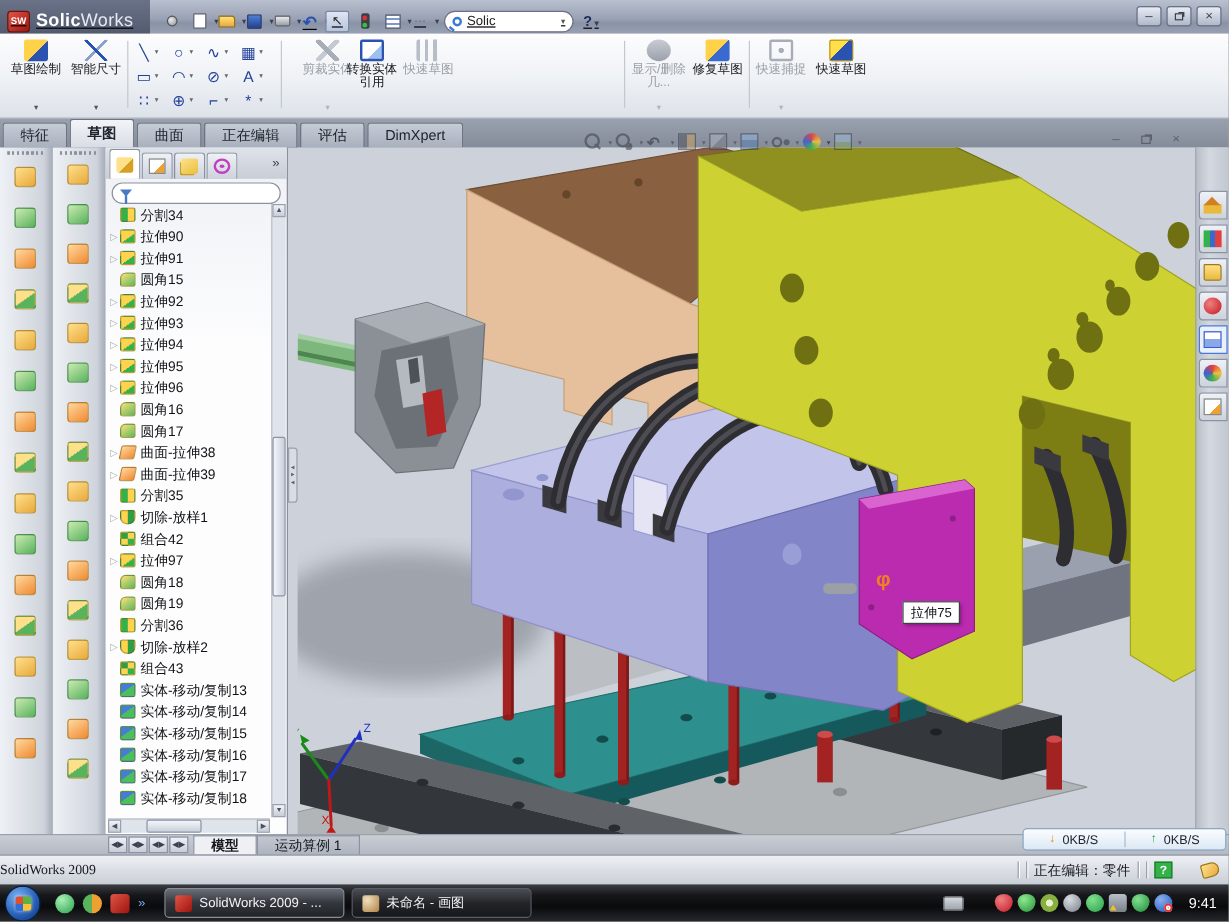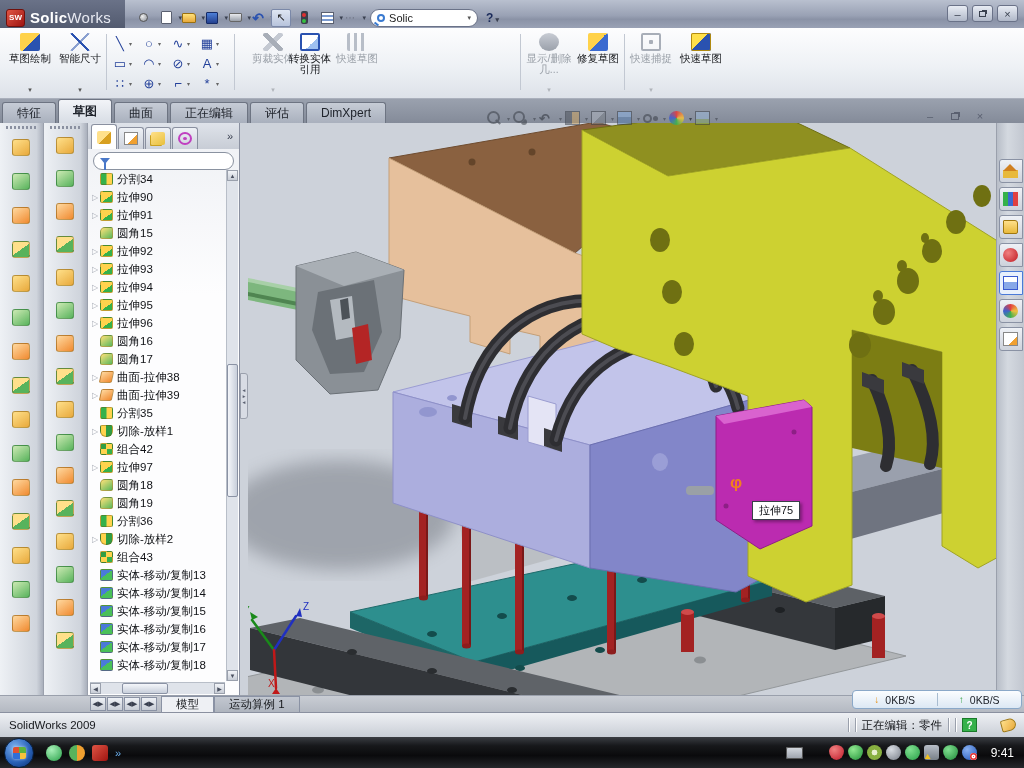--- a/index.html
+++ b/index.html
@@ -2,21 +2,21 @@
 <html><head>
 <meta charset="utf-8">
 <style>
   html,body{margin:0;padding:0;background:#444;}
   *{box-sizing:border-box;font-family:"Liberation Sans",sans-serif;}
   .screen{position:relative;width:1024px;height:768px;overflow:hidden;background:#cdd2da;}
 
   
   .titlebar{position:absolute;left:0;top:0;width:1024px;height:36px;
     background:linear-gradient(180deg,#b9c0cf 0%,#99a1b4 45%,#8a92a6 55%,#a5adc0 100%);
-    display:flex;align-items:center;border-bottom:1px solid #5f6678;}
+    display:flex;align-items:center;border-bottom:1px solid #5f6678;text-decoration:underline;}
   .logo{display:flex;align-items:center;gap:5px;padding:0 14px 0 6px;height:100%;
     background:linear-gradient(180deg,#6a7288,#4d5569);}
   .logo-badge{width:19px;height:18px;border-radius:3px;background:linear-gradient(135deg,#e05545,#9e1410);
     color:#fff;font-size:8px;font-weight:bold;display:flex;align-items:center;justify-content:center;
     border:1px solid #70100c;}
   .logo-text{font-size:15px;color:#fff;letter-spacing:.3px;}
   .logo-text b{font-weight:bold}.logo-text span{font-weight:normal;color:#e8eaf2;}
   .menus{display:flex;gap:2px;margin-left:10px;}
   .menus .mi{font-size:12px;color:#101216;padding:3px 9px;cursor:default;}
   .tb-icons{display:flex;align-items:center;gap:3px;margin-left:8px;}
@@ -191,27 +191,27 @@
 
   
   .doctabs{position:absolute;left:0;top:695px;width:1024px;height:17px;background:linear-gradient(180deg,#c9cdd4,#b4b9c2);
     display:flex;align-items:stretch;border-top:1px solid #9aa0ac;}
   .dspacer{width:90px;}
   .dnav{display:flex;align-items:center;gap:1px;margin-right:4px;}
   .dnb{width:16px;height:14px;background:linear-gradient(180deg,#eef1f6,#c8cdd6);border:1px solid #8a92a4;
     font-size:7px;color:#3a4050;display:flex;align-items:center;justify-content:center;}
   .dtab{padding:0 14px;font-size:11.5px;color:#16181c;display:flex;align-items:center;
     border:1px solid #8a92a4;border-bottom:none;background:linear-gradient(180deg,#c2c7d0,#aeb4be);}
-  .dtab[data-active="true"]{background:#eef0f4;font-weight:normal;}
+  .dtab[data-active="true"]{background:#eef0f4;font-weight:bold;}
 
   
   .statusbar{position:absolute;left:0;top:712px;width:1024px;height:25px;
     background:linear-gradient(180deg,#eef0f4,#c9ced6);border-top:1px solid #8a90a0;
     display:flex;align-items:center;font-size:11.5px;color:#16181c;}
-  .statusbar .app{margin-left:9px;}
+  .statusbar .app{margin-left:0;font-family:Liberation Serif, serif;}
   .stright{margin-left:auto;display:flex;align-items:center;gap:6px;margin-right:8px;}
   .stsep{width:1px;height:14px;background:#9aa0ac;box-shadow:1px 0 0 #fff;}
   .sthelp{width:15px;height:14px;background:#35b14a;color:#fff;font-size:10px;font-weight:bold;
     display:flex;align-items:center;justify-content:center;border:1px solid #1a7a2a;}
   .sttag{width:15px;height:12px;background:linear-gradient(135deg,#ffe08a,#e8a93c);border:1px solid #a07810;
     border-radius:2px 6px 6px 2px;transform:rotate(-15deg);}
 
   
   .netbox{position:absolute;left:852px;top:690px;width:170px;height:19px;z-index:9;
     background:linear-gradient(180deg,#fbfdff,#dce8f4);border:1px solid #8aa8c8;border-radius:4px;
@@ -1016,20 +1016,31 @@
   <div class="taskbar">
     <div class="orb">
         <div class="flag"></div>
       </div>
     <div class="ql">
       <span class="qli"></span>
       <span class="qli"></span>
       <span class="qli"></span>
       <span class="qli">»</span>
     </div>
+    <div class="taskbtns">
+
+    <div class="task" data-active="true">
+        <span class="ticon" data-icon="solidworks-task-icon"></span>
+        <span class="tlbl">SolidWorks 2009 - ...</span>
+      </div>
+        <div class="task" data-active="false">
+        <span class="ticon" data-icon="paint-task-icon"></span>
+        <span class="tlbl">未命名 - 画图</span>
+      </div>
+      </div>
     <div class="tray">
 
     <span class="tri"></span>
         <span class="tri"></span>
         <span class="tri"></span>
         <span class="tri"></span>
         <span class="tri"></span>
         <span class="tri"></span>
         <span class="tri"></span>
         <span class="tri"></span>

